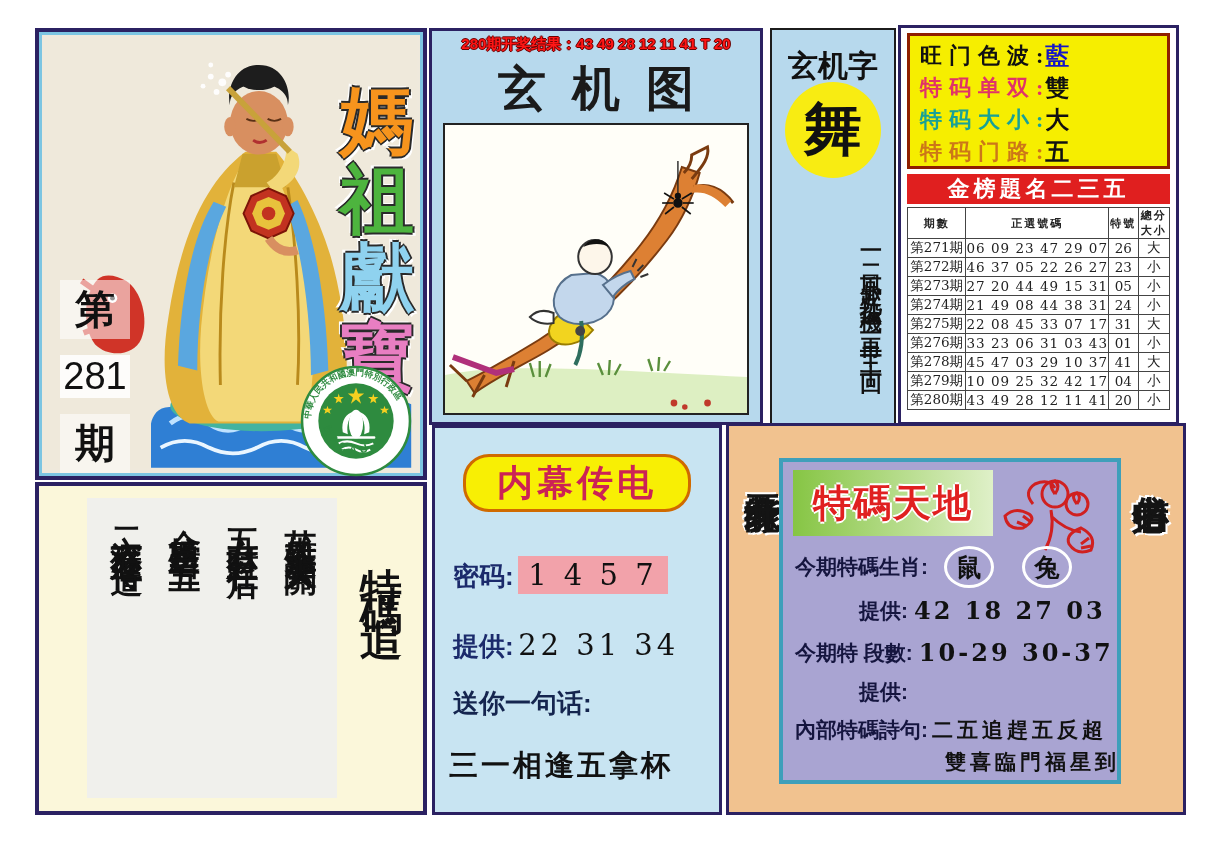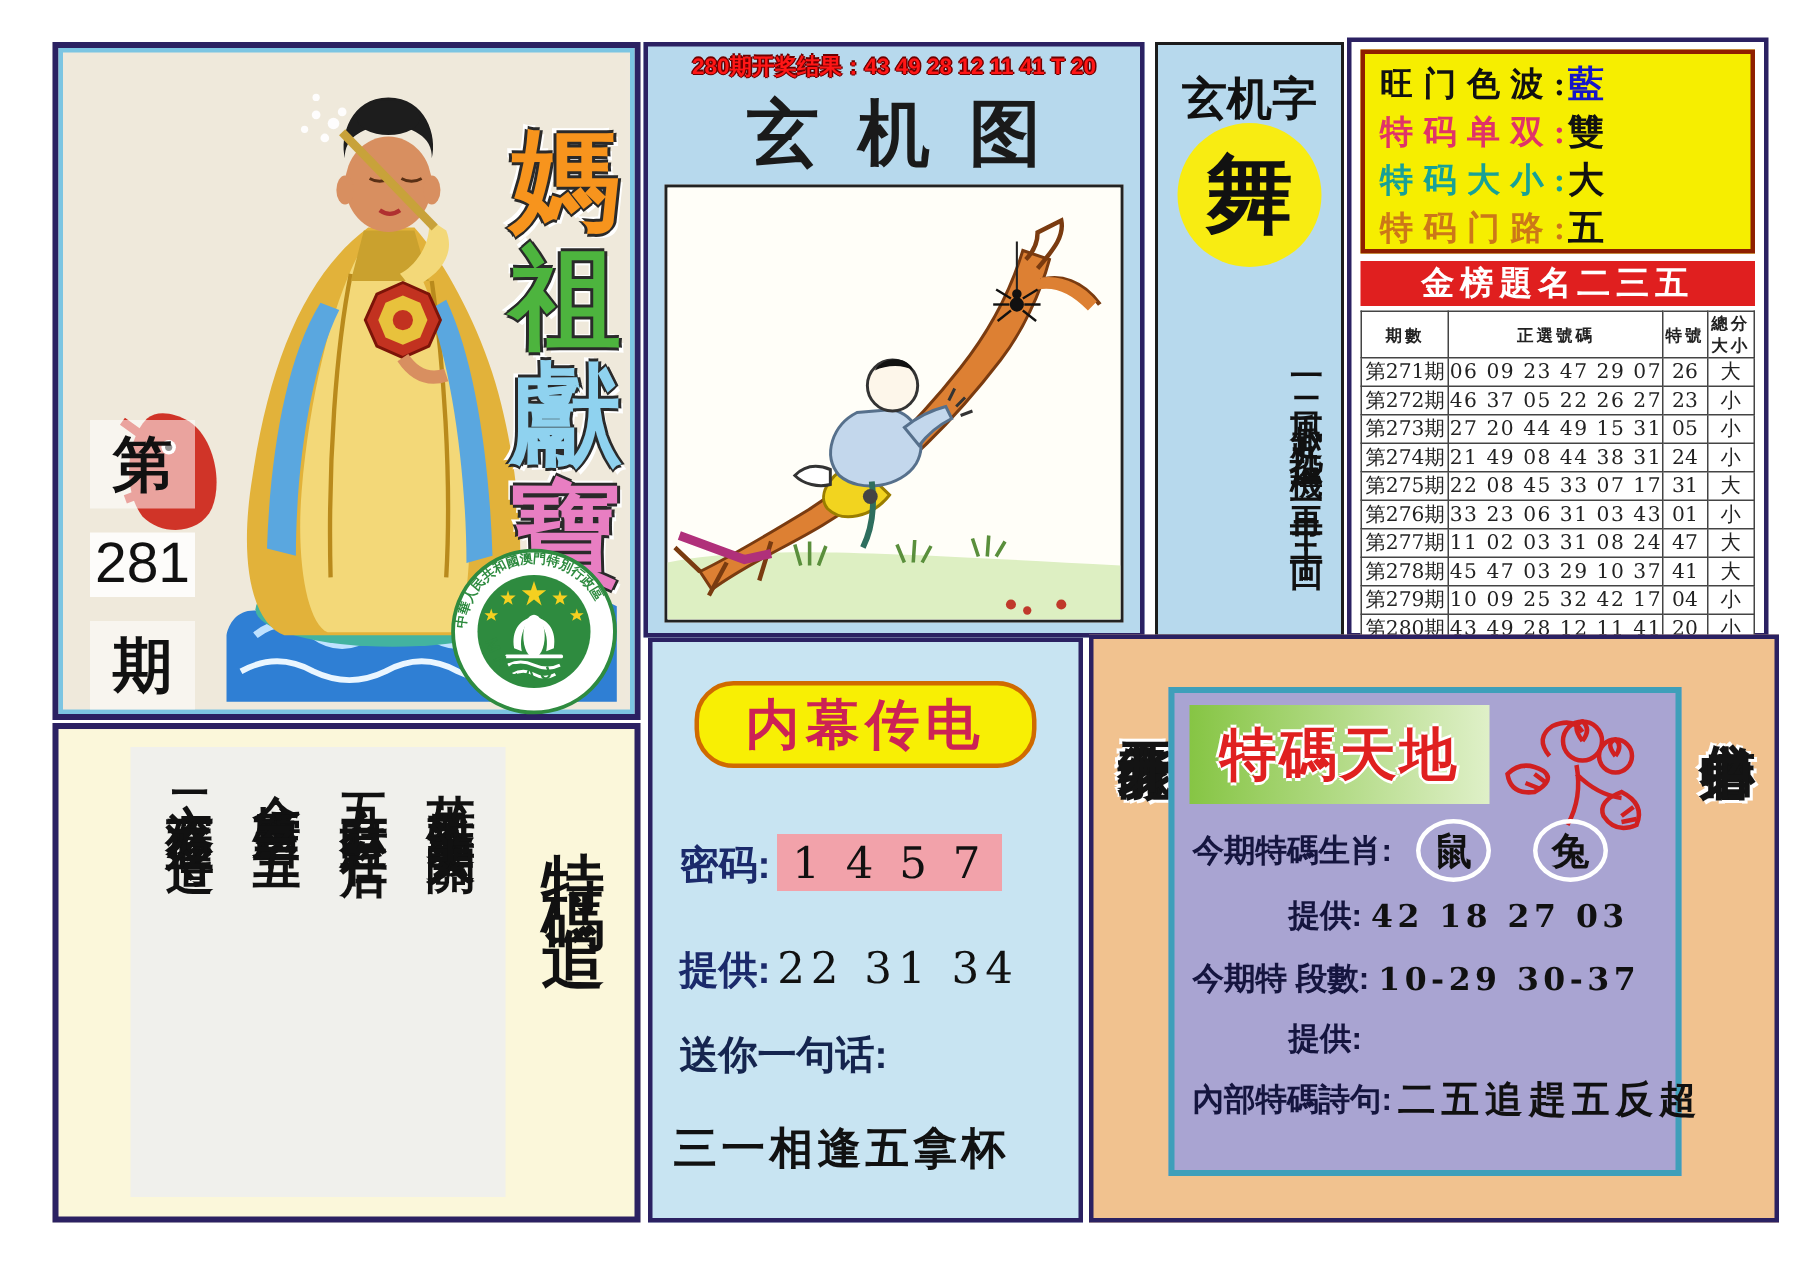--- a/index.html
+++ b/index.html
@@ -90,22 +90,22 @@
     font-family:"Liberation Serif", serif; text-shadow:2px 2px 0 #fff,-2px -2px 0 #fff; }
   .zone-left { left:8px; } .zone-right { right:8px; }
   .zone-box { position:absolute; left:50px; top:32px; width:342px; height:326px; background:#a9a4d2; border:4px solid #3f9fba; }
   .zone-title-band { position:absolute; left:10px; top:8px; width:200px; height:66px;
     background:linear-gradient(90deg,#86c544,#dff0c8); display:flex; align-items:center; justify-content:center; }
   .zone-title-band span { font-size:38px; font-weight:bold; color:#e02020; letter-spacing:2px; font-family:"Liberation Serif", serif;
     text-shadow:2px 0 0 #fff,-2px 0 0 #fff,0 2px 0 #fff,0 -2px 0 #fff; }
   .zone-flower { position:absolute; right:6px; top:4px; width:118px; height:104px; }
   .z-row { position:absolute; left:12px; white-space:nowrap; display:flex; align-items:center; }
   .z-lbl { font-size:21px; font-weight:bold; color:#15153f; }
-  .z-val { font-size:21px; font-weight:bold; color:#111; font-family:"DejaVu Serif", serif; letter-spacing:3px; margin-left:6px; }
-  .z-verse { font-size:25px; font-weight:bold; color:#111; font-family:Liberation Sans, sans-serif; letter-spacing:4px; margin-left:4px; }
+  .z-val { font-size:24px; font-weight:bold; color:#111; font-family:"DejaVu Serif", serif; letter-spacing:3px; margin-left:6px; }
+  .z-verse { font-size:21px; font-weight:bold; color:#111; font-family:Liberation Sans, sans-serif; letter-spacing:4px; margin-left:4px; }
   .zodiac { display:inline-flex; width:50px; height:42px; border:3px solid #fff; border-radius:50%;
     align-items:center; justify-content:center; font-size:25px; font-weight:bold; color:#111;
     font-family:"Liberation Serif", serif; margin-left:16px; }
 </style>
 </head>
 <body>
 
 <div class="page">
 
   <div class="panel mazu-panel">
@@ -345,26 +345,20 @@
             <td class="c-spec">31</td>
             <td class="c-size">大</td>
           </tr>
         <tr>
             <td class="c-issue">第276期</td>
             <td class="c-nums">33 23 06 31 03 43</td>
             <td class="c-spec">01</td>
             <td class="c-size">小</td>
           </tr>
         <tr>
-            <td class="c-issue">第277期</td>
-            <td class="c-nums">11 02 03 31 08 24</td>
-            <td class="c-spec">47</td>
-            <td class="c-size">大</td>
-          </tr>
-        <tr>
             <td class="c-issue">第278期</td>
             <td class="c-nums">45 47 03 29 10 37</td>
             <td class="c-spec">41</td>
             <td class="c-size">大</td>
           </tr>
         <tr>
             <td class="c-issue">第279期</td>
             <td class="c-nums">10 09 25 32 42 17</td>
             <td class="c-spec">04</td>
             <td class="c-size">小</td>
@@ -434,16 +428,19 @@
         <span class="z-lbl">今期特 段數:</span>
         <span class="z-val">10-29 30-37</span>
       </div>
       <div class="z-row" style="top:216px; left:76px;">
         <span class="z-lbl">提供:</span>
       </div>
       <div class="z-row" style="top:254px;">
         <span class="z-lbl">內部特碼詩句:</span>
         <span class="z-verse">二五追趕五反超</span>
       </div>
+      <div class="z-row" style="top:286px; left:158px;">
+        <span class="z-verse">雙喜臨門福星到</span>
+      </div>
     </div>
   </div>
 
 </div>
 
 </body></html>

